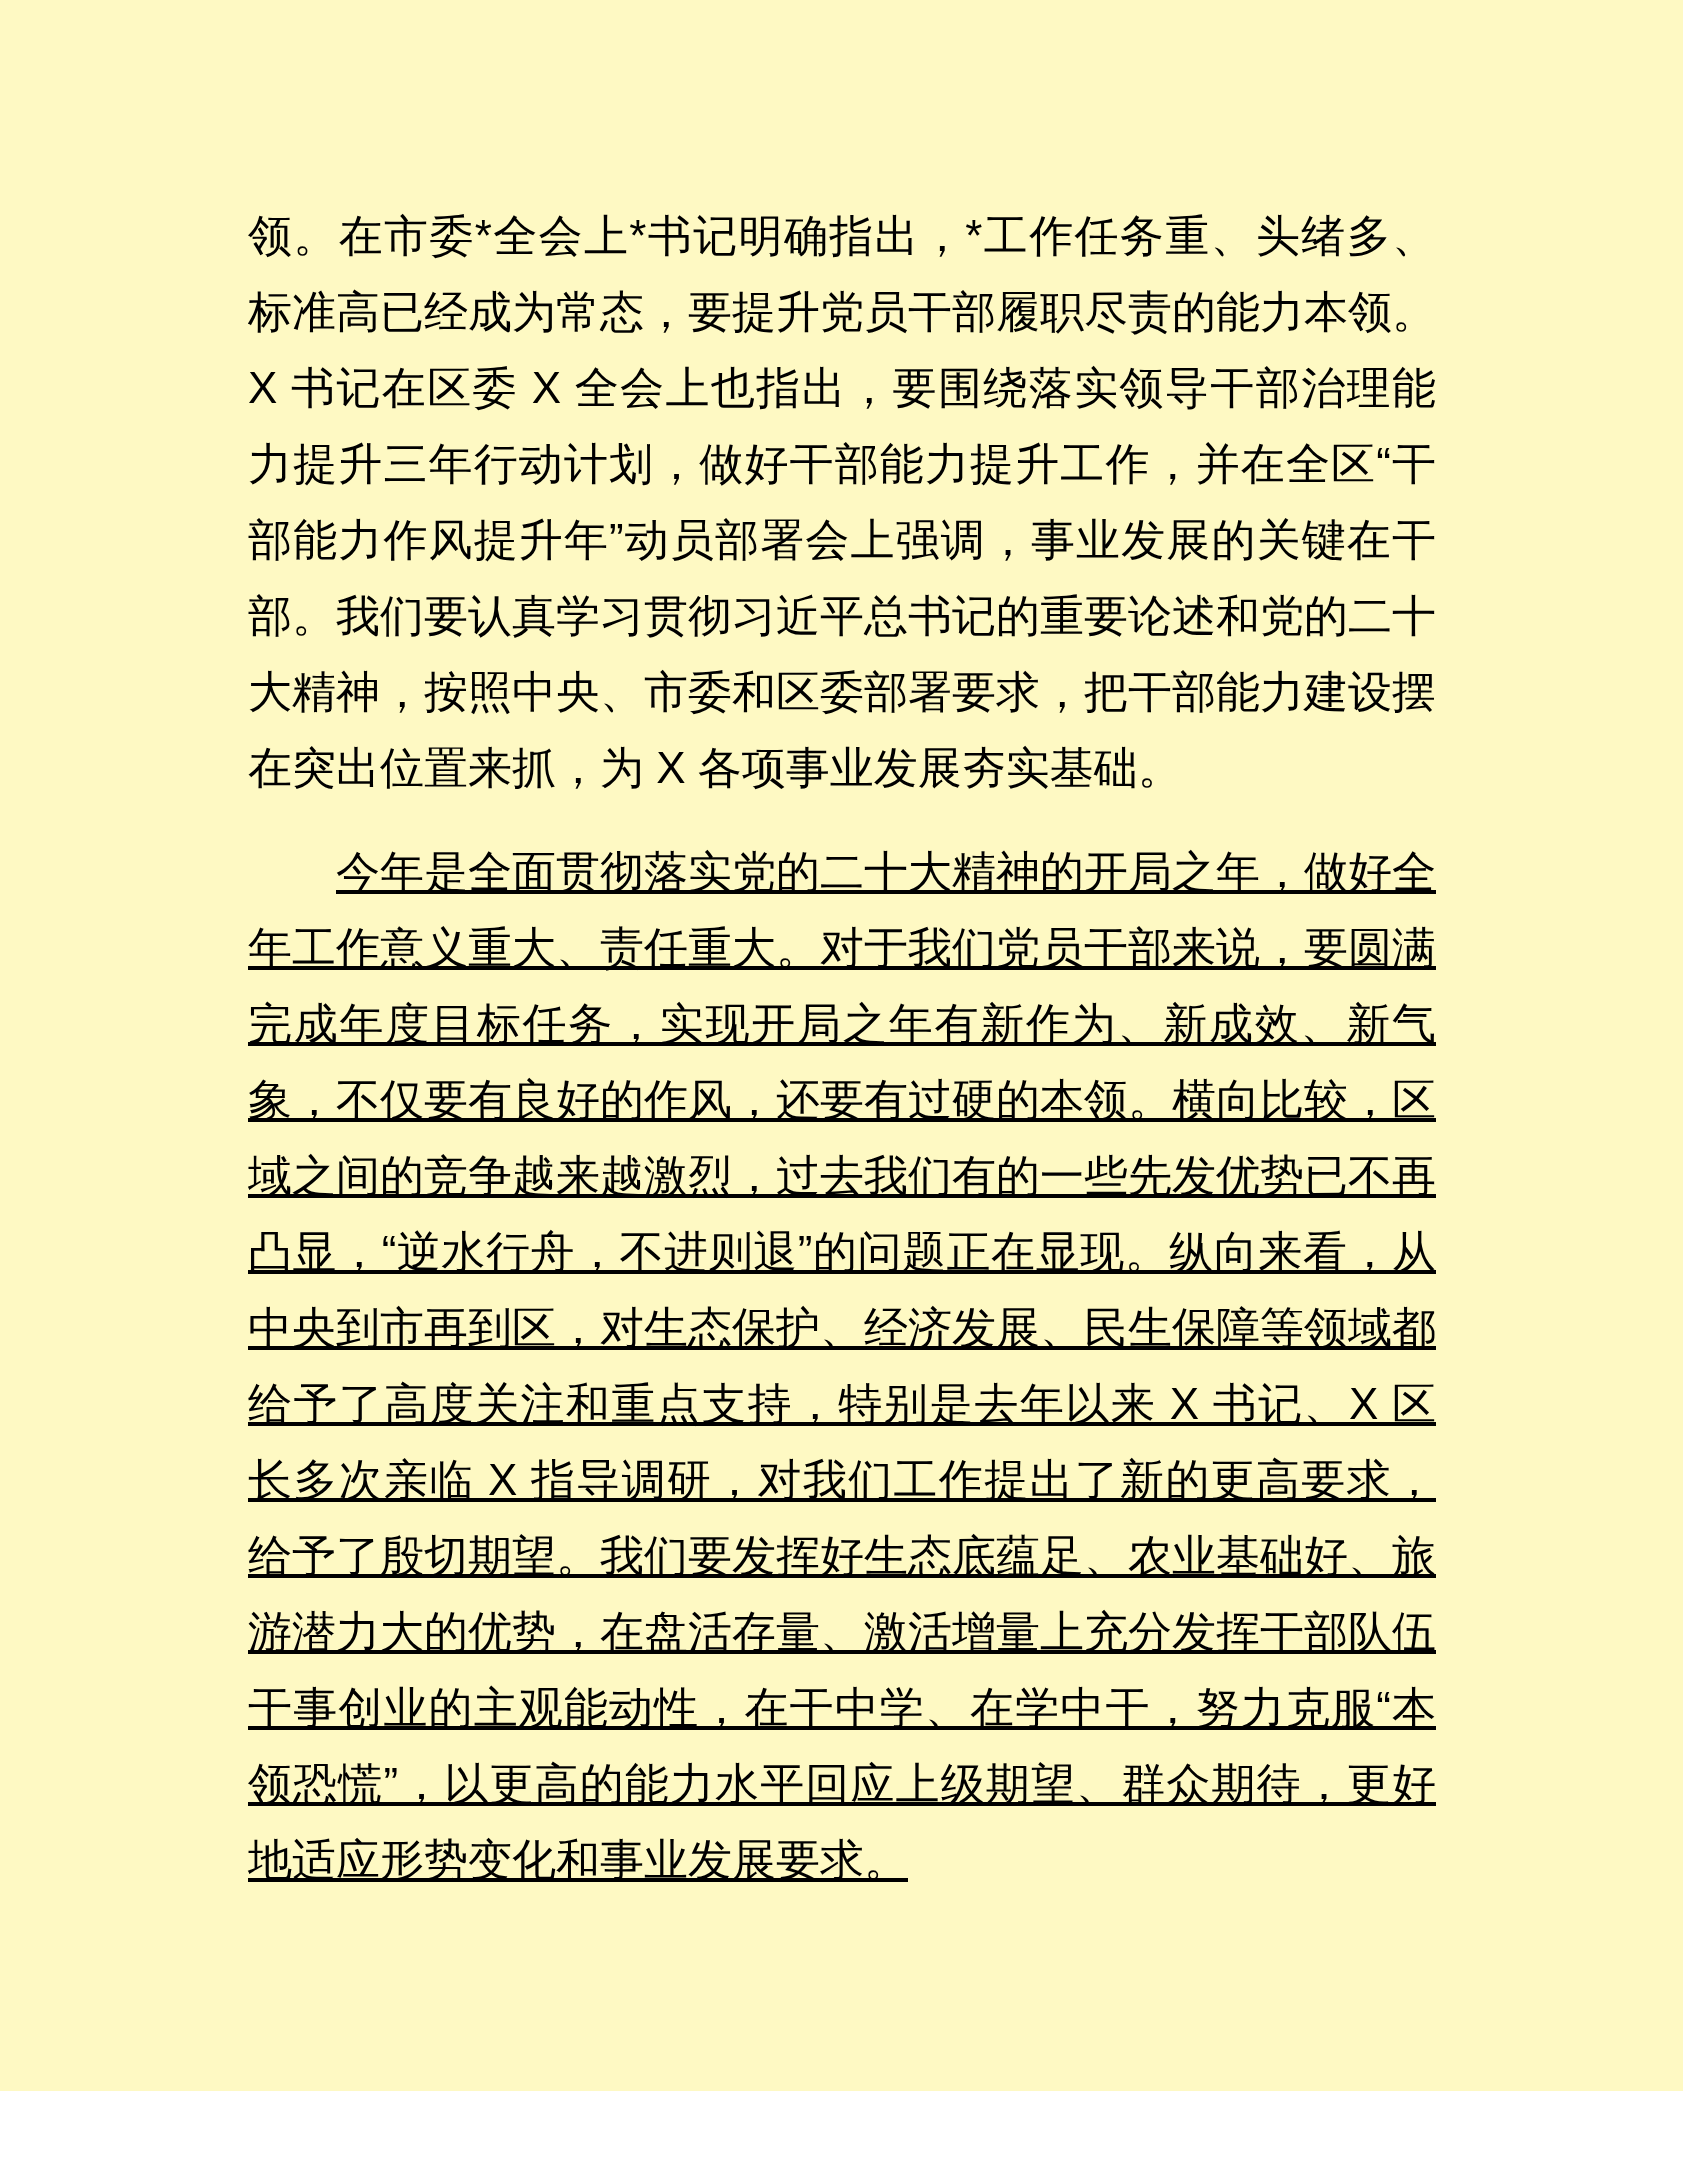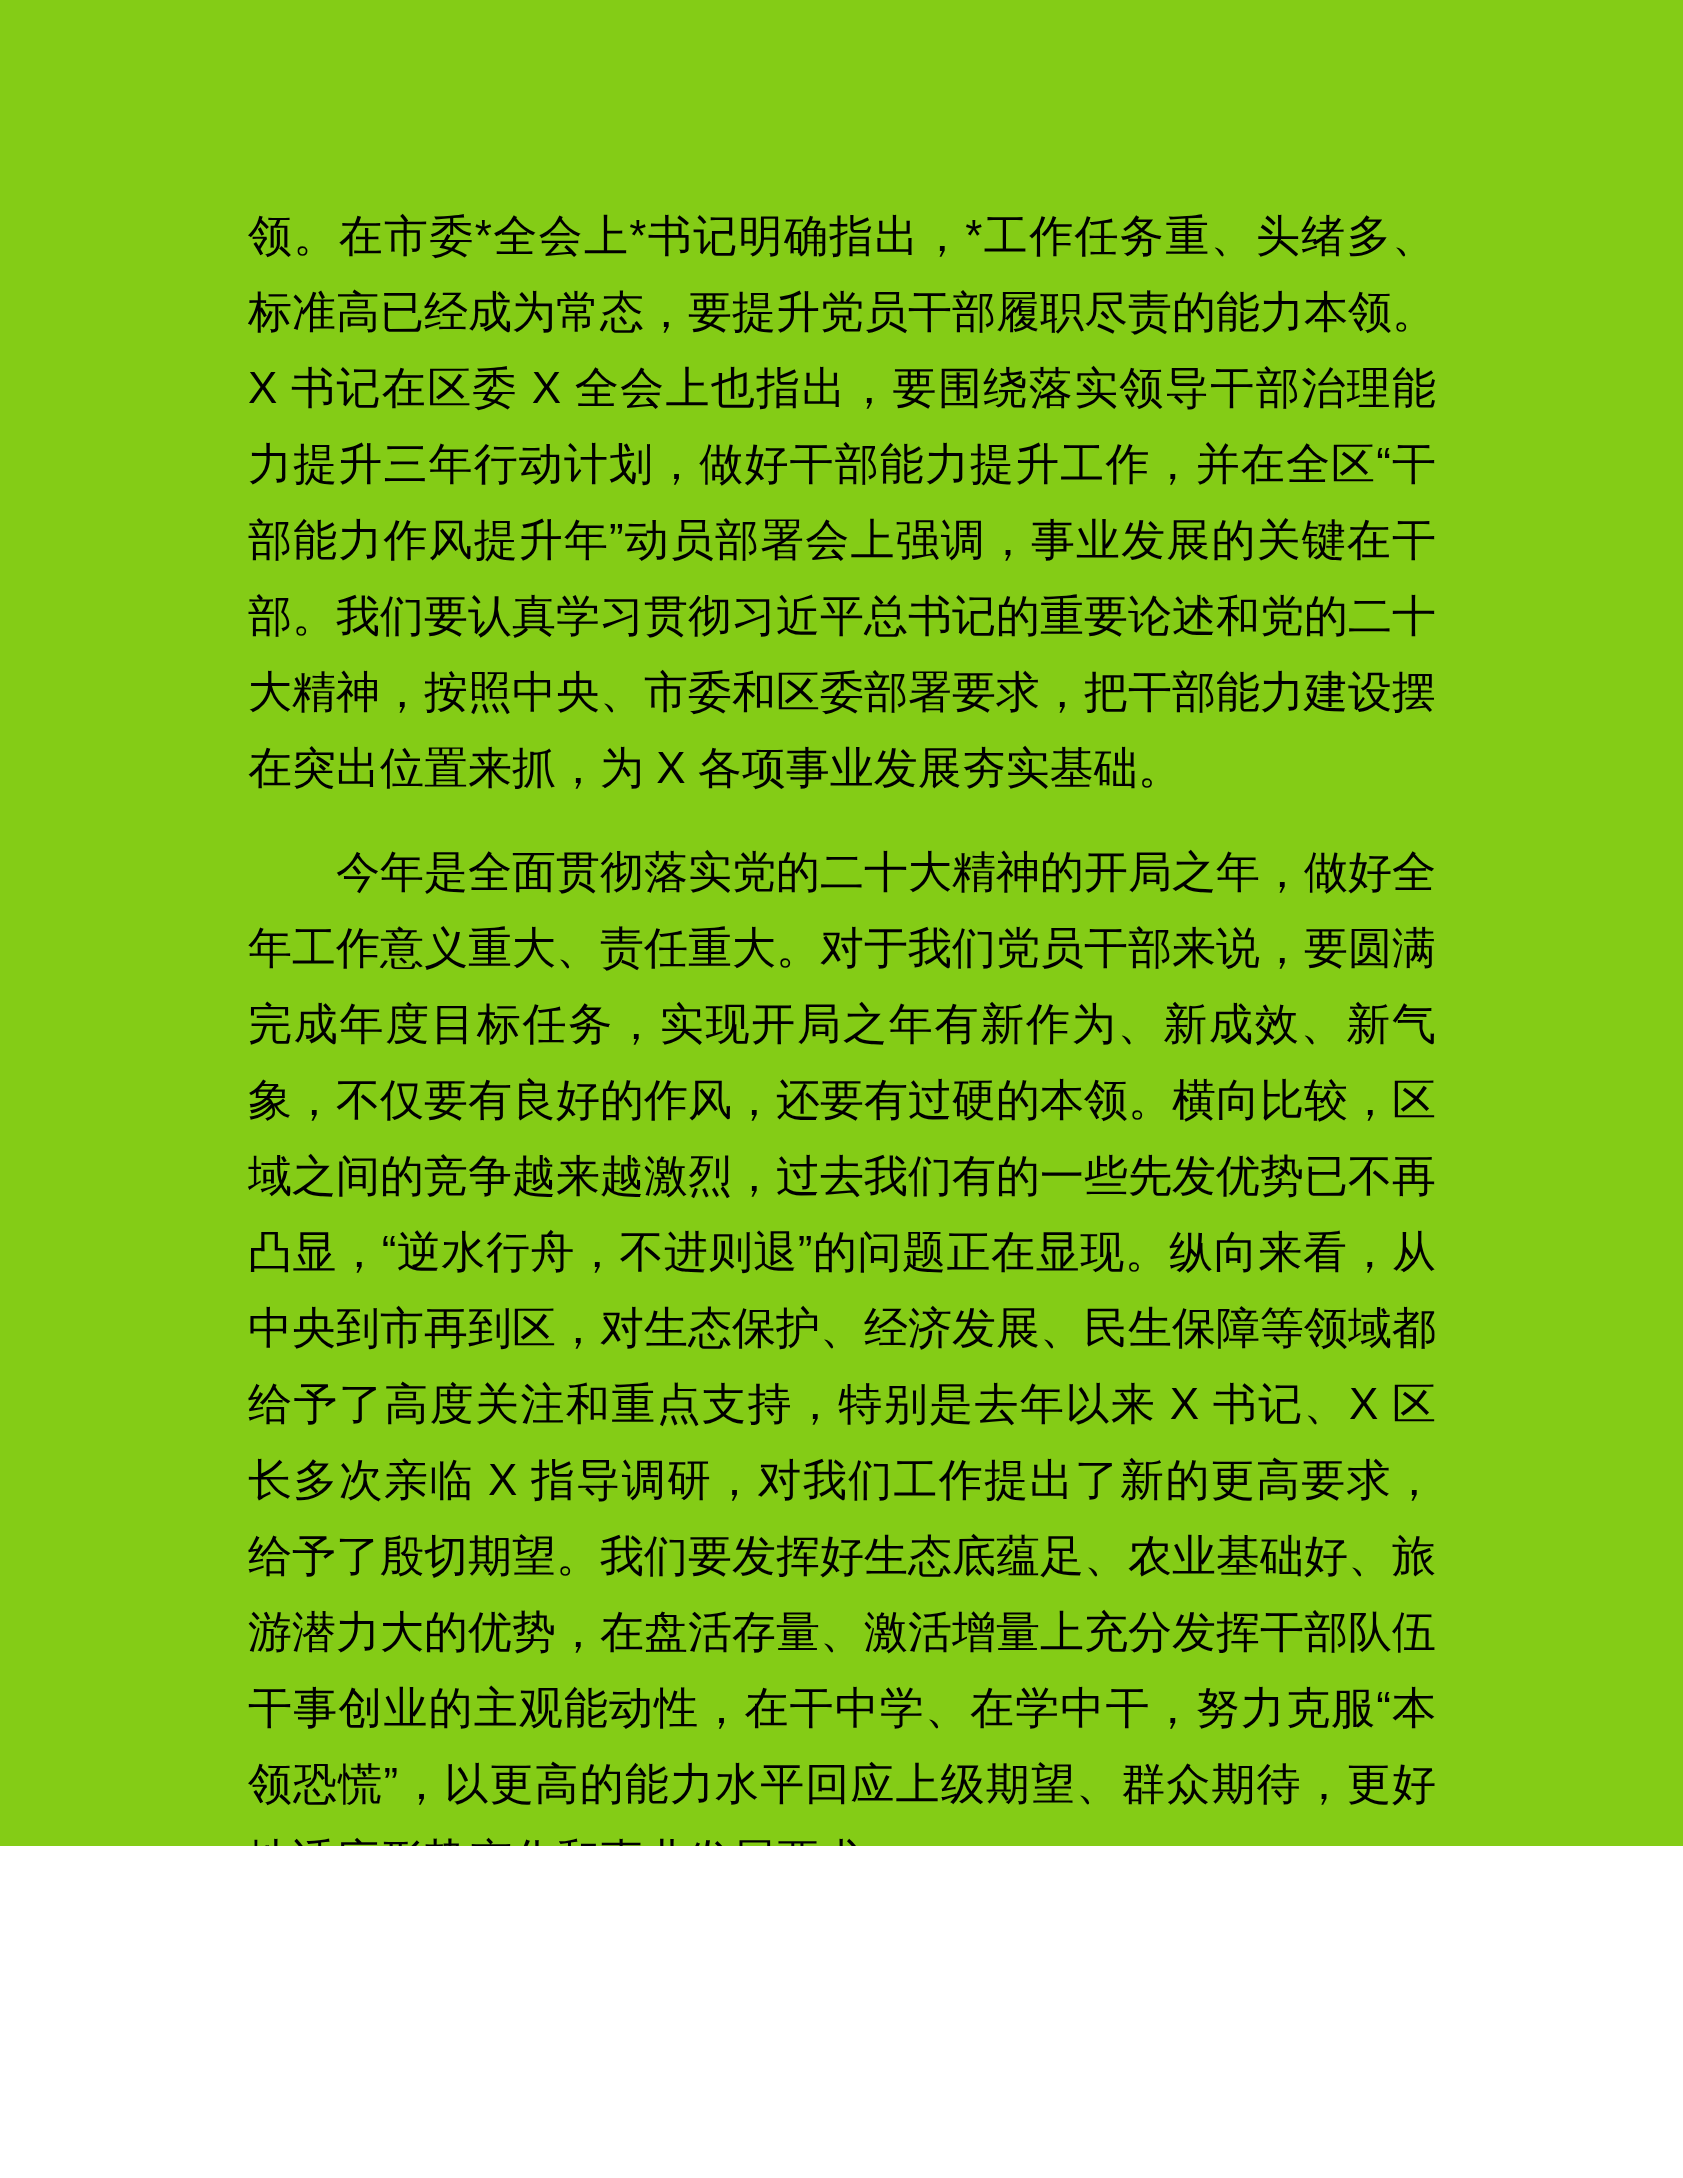--- a/index.html
+++ b/index.html
@@ -3,22 +3,22 @@
 <meta charset="utf-8">
 <style>
   html, body {
     margin: 0;
     padding: 0;
     background: #ffffff;
   }
   .page {
     position: relative;
     width: 1683px;
-    height: 1846px;
-    background: #84cc16;
+    height: 2091px;
+    background: #fef9c3;
     box-sizing: border-box;
     padding: 198px 248px 0 248px;
     overflow: hidden;
   }
   .doc-body {
     width: 1188px;
   }
   .para {
     margin: 0;
     padding: 0;
@@ -26,20 +26,21 @@
     font-size: 44px;
     line-height: 76px;
     color: #000000;
     text-align: justify;
     text-justify: inter-ideograph;
     word-break: break-all;
   }
   .para.indent {
     text-indent: 2em;
     margin-top: 28px;
+    text-decoration: underline;
   }
 </style>
 </head>
 <body>
 
 <div class="page">
   <div class="doc-body">
     <p class="para">领。在市委*全会上*书记明确指出，*工作任务重、头绪多、标准高已经成为常态，要提升党员干部履职尽责的能力本领。X 书记在区委 X 全会上也指出，要围绕落实领导干部治理能力提升三年行动计划，做好干部能力提升工作，并在全区“干部能力作风提升年”动员部署会上强调，事业发展的关键在干部。我们要认真学习贯彻习近平总书记的重要论述和党的二十大精神，按照中央、市委和区委部署要求，把干部能力建设摆在突出位置来抓，为 X 各项事业发展夯实基础。</p>
     <p class="para indent">今年是全面贯彻落实党的二十大精神的开局之年，做好全年工作意义重大、责任重大。对于我们党员干部来说，要圆满完成年度目标任务，实现开局之年有新作为、新成效、新气象，不仅要有良好的作风，还要有过硬的本领。横向比较，区域之间的竞争越来越激烈，过去我们有的一些先发优势已不再凸显，“逆水行舟，不进则退”的问题正在显现。纵向来看，从中央到市再到区，对生态保护、经济发展、民生保障等领域都给予了高度关注和重点支持，特别是去年以来 X 书记、X 区长多次亲临 X 指导调研，对我们工作提出了新的更高要求，给予了殷切期望。我们要发挥好生态底蕴足、农业基础好、旅游潜力大的优势，在盘活存量、激活增量上充分发挥干部队伍干事创业的主观能动性，在干中学、在学中干，努力克服“本领恐慌”，以更高的能力水平回应上级期望、群众期待，更好地适应形势变化和事业发展要求。</p>
   </div>

